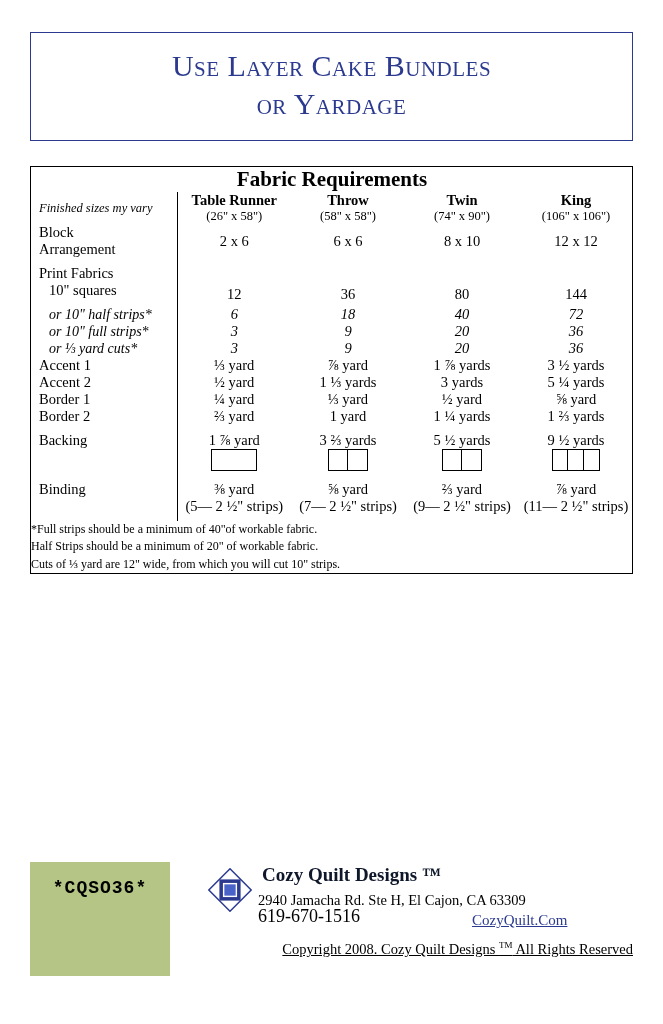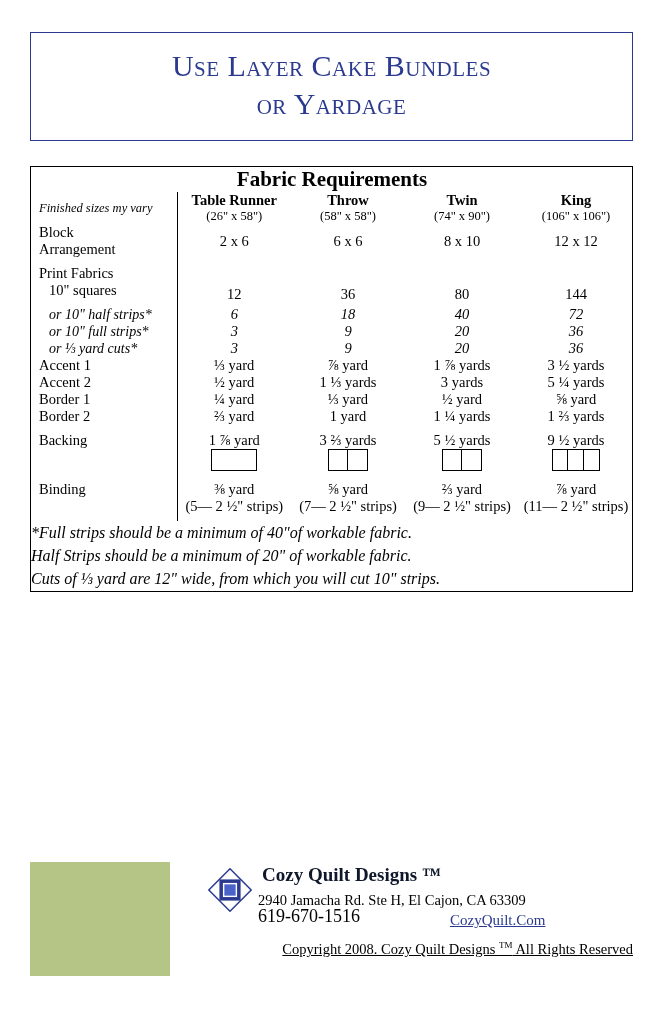--- a/index.html
+++ b/index.html
@@ -136,22 +136,21 @@
     display: inline-block;
     height: 100%;
     border-right: 1.5px solid #000;
     box-sizing: border-box;
   }
   .bk span:last-child { border-right: 0; }
 
   
   .notes td {
     padding: 9px 0 11px 18px;
-    font-style: italic;
-    font-size: 16px;
+    font-size: 12px;
     line-height: 1.45;
   }
 
   
   .footer {
     position: absolute;
     left: 30px;
     top: 862px;
     width: 603px;
     height: 122px;
@@ -205,21 +204,21 @@
     font-size: 14.5px;
   }
   .phone {
     position: absolute;
     left: 228px;
     top: 44px;
     font-size: 18px;
   }
   .weburl {
     position: absolute;
-    left: 420px;
+    left: 442px;
     top: 50px;
     font-size: 15px;
     color: #2b3a8f;
     text-decoration: underline;
   }
   .copyright {
     position: absolute;
     left: 178px;
     top: 78px;
     width: 425px;
@@ -400,20 +399,21 @@
             <div>Half Strips should be a minimum of 20" of workable fabric.</div>
             <div>Cuts of ⅓ yard are 12" wide, from which you will cut 10" strips.</div>
           </td>
         </tr>
       </tbody>
     </table>
   </div>
 
   <div class="footer">
     <div class="sku-box">
+      <div class="sku-bar">*CQSO36*</div>
     </div>
 
     <div class="logo">
       <svg width="44" height="44" viewBox="0 0 44 44">
         <g transform="translate(22,22) rotate(45) translate(-15,-15)">
           <rect x="0" y="0" width="30" height="30" fill="#ffffff" stroke="#2b3a8f" stroke-width="1.5"></rect>
           <polygon points="15,0 30,15 15,30 0,15" fill="#2b3a8f"></polygon>
           <polygon points="15,5 25,15 15,25 5,15" fill="#ffffff"></polygon>
           <polygon points="15,7 23,15 15,23 7,15" fill="#4a63c8"></polygon>
         </g>

